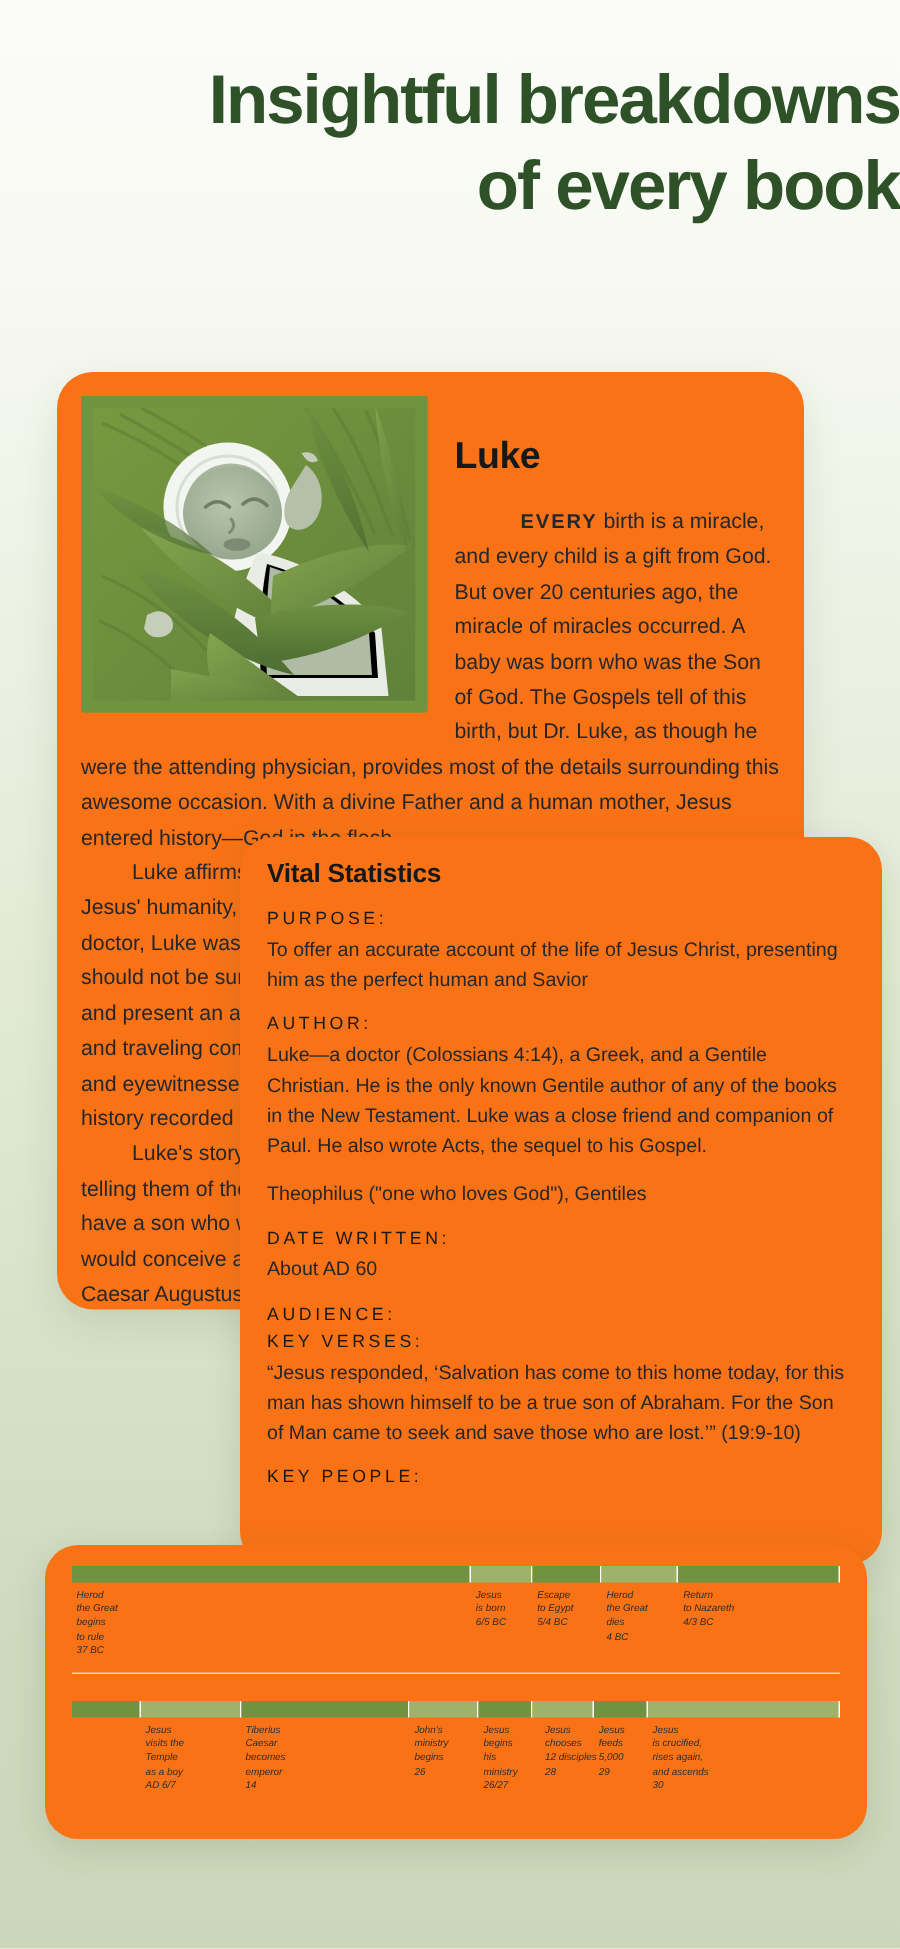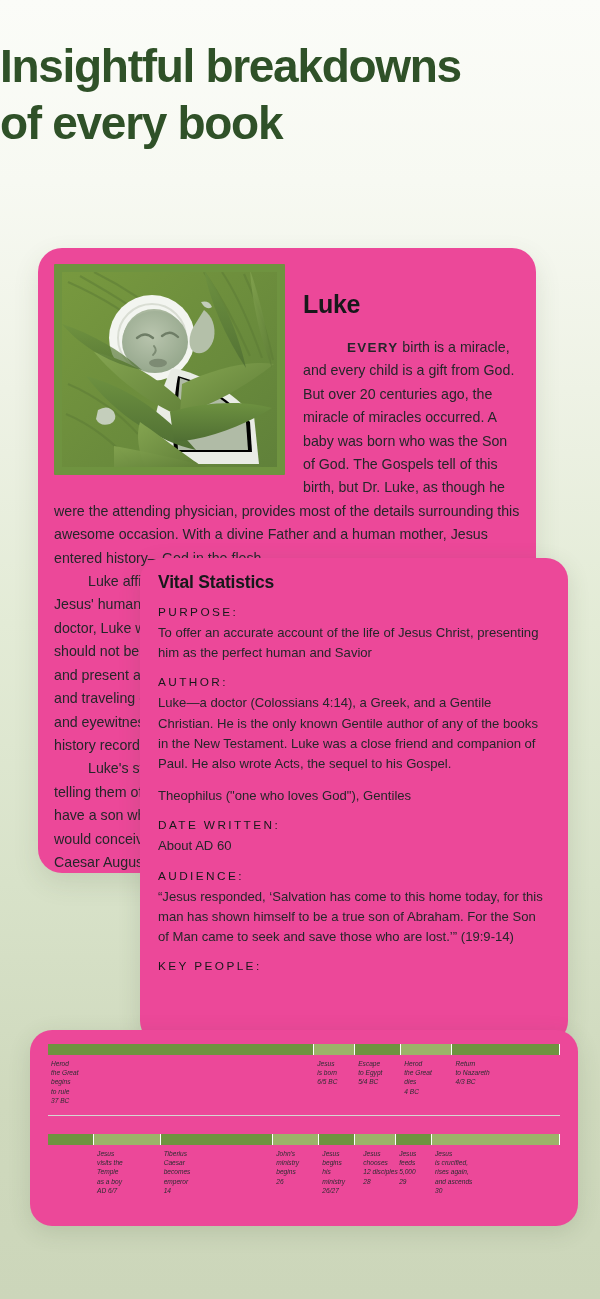--- a/index.html
+++ b/index.html
@@ -22,33 +22,33 @@
         #ccd6ba 100%);
     position: relative;
   }
 
   
   .headline {
     position: absolute;
     top: 38px;
     left: 0;
     width: 600px;
-    text-align: left;
+    text-align: right;
     color: #2f5128;
     font-size: 46px;
     line-height: 1.24;
     font-weight: 700;
     letter-spacing: -1.3px;
     white-space: pre-line;
   }
 
   
   .card {
     position: absolute;
-    background: #ec4899;
+    background: #f97316;
     border-radius: 24px;
   }
 
   
   #luke-card {
     left: 38px;
     top: 248px;
     width: 498px;
     height: 625px;
     box-shadow: 0 10px 26px rgba(70, 85, 55, 0.13);
@@ -93,21 +93,21 @@
     font-weight: 700;
     letter-spacing: 1.3px;
     font-size: 13.4px;
     margin-left: 44px;
   }
   .body-text p { margin: 0; }
   .body-text p.indent { text-indent: 34px; }
 
   
   #vital-card {
-    left: 140px;
+    left: 160px;
     top: 558px;
     width: 428px;
     height: 485px;
     border-radius: 22px;
     box-shadow: 0 6px 22px rgba(70, 85, 55, 0.16);
     overflow: hidden;
     z-index: 2;
   }
   .vital-inner { padding: 14px 18px 0 18px; }
 
@@ -276,21 +276,22 @@
     <div class="vital-title">Vital Statistics</div>
     <div id="vs-list">
         <div class="vs-label">PURPOSE:</div>
         <div class="vs-value">To offer an accurate account of the life of Jesus Christ, presenting him as the perfect human and Savior</div>
         <div class="vs-label">AUTHOR:</div>
         <div class="vs-value">Luke—a doctor (<span class="ref-link">Colossians 4:14</span>), a Greek, and a Gentile Christian. He is the only known Gentile author of any of the books in the New Testament. Luke was a close friend and companion of Paul. He also wrote Acts, the sequel to his Gospel.</div>
         <div class="vs-value">Theophilus ("one who loves God"), Gentiles</div>
         <div class="vs-label">DATE WRITTEN:</div>
         <div class="vs-value">About AD 60</div>
         <div class="vs-label">AUDIENCE:</div>
-        <div class="vs-value">“Jesus responded, ‘Salvation has come to this home today, for this man has shown himself to be a true son of Abraham. For the Son of Man came to seek and save those who are lost.’” <span class="ref-link">(19:9-14)</span></div>
+        <div class="vs-label">KEY VERSES:</div>
+        <div class="vs-value">“Jesus responded, ‘Salvation has come to this home today, for this man has shown himself to be a true son of Abraham. For the Son of Man came to seek and save those who are lost.’” <span class="ref-link">(19:9-10)</span></div>
         <div class="vs-label">KEY PEOPLE:</div>
       </div>
   </div>
 </div>
 
 <div class="card" id="timeline-card">
   <div class="tl-inner">
     <div class="tl-strip" id="tl-strip-1">
         <div class="seg" style="width: 52%; background: rgb(111, 147, 64); border-right: 1.5px solid rgb(255, 255, 255);"></div>
         <div class="seg" style="width: 8%; background: rgb(156, 179, 105); border-right: 1.5px solid rgb(255, 255, 255);"></div>

